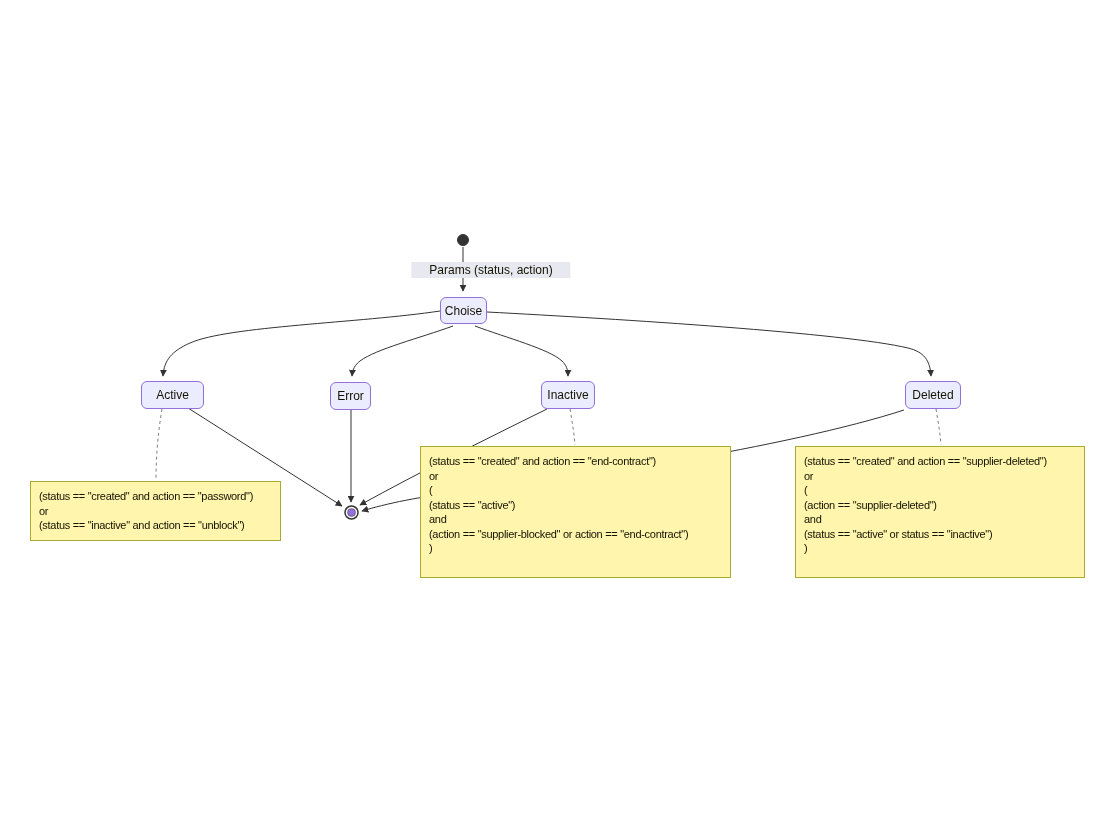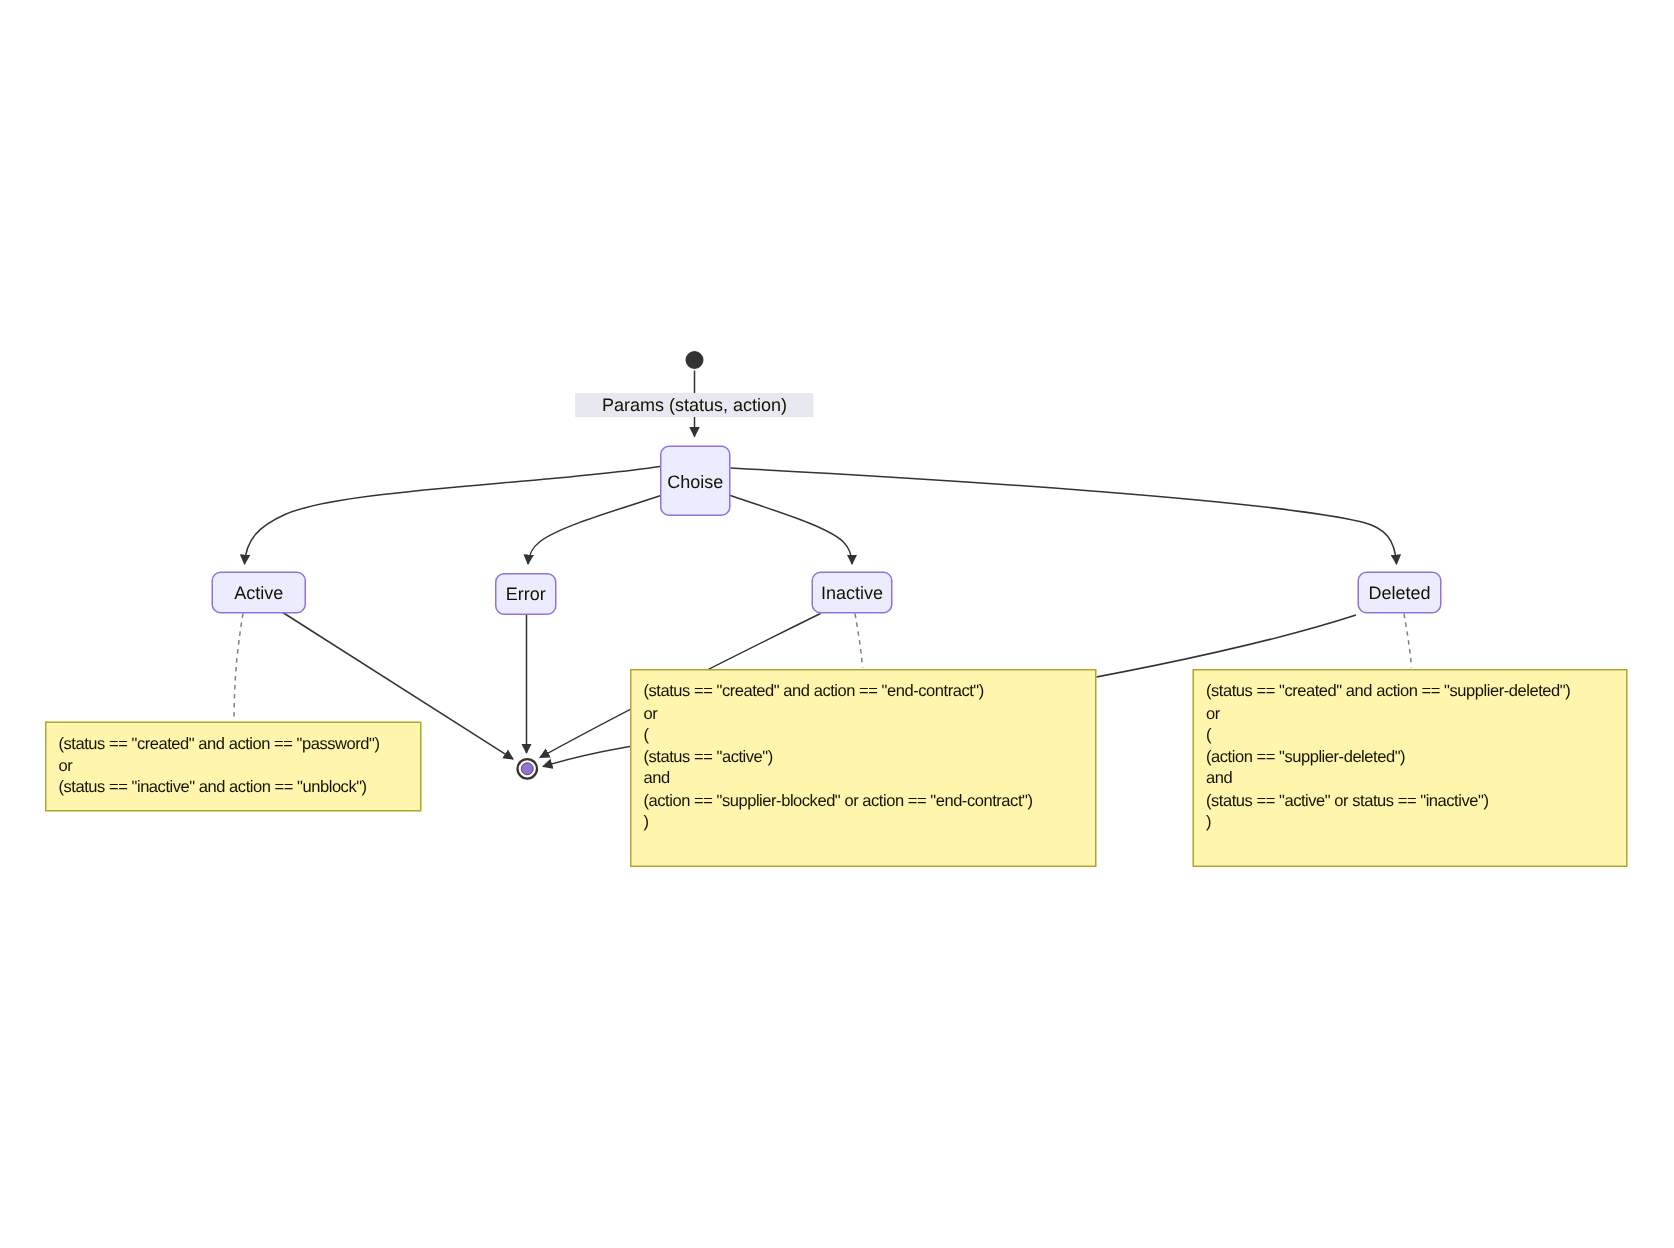--- a/index.html
+++ b/index.html
@@ -43,22 +43,23 @@
     text-align: left;
   }
   .edge-label {
     position: absolute;
     transform: translate(-50%, -50%);
     background: var(--label-bg, #E8E8F0);
     color: var(--text, #131300);
     font-size: 12px;
     padding: 1px 18px;
     white-space: nowrap;
+    margin-left: 28px;
   }
-  .node-choise   { left: 440px; top: 297px; width: 47px; height: 47px; }
+  .node-choise   { left: 440px; top: 297px; width: 47px; height: 27px; }
   .node-active   { left: 141px; top: 381px; width: 63px; height: 28px; }
   .node-error    { left: 330px; top: 382px; width: 41px; height: 28px; }
   .node-inactive { left: 541px; top: 381px; width: 54px; height: 28px; }
   .node-deleted  { left: 905px; top: 381px; width: 56px; height: 28px; }
   .note-active-cond   { left: 30px;  top: 481px; width: 251px; height: 60px; }
   .note-inactive-cond { left: 420px; top: 446px; width: 311px; height: 132px; }
   .note-deleted-cond  { left: 795px; top: 446px; width: 290px; height: 132px; }
   .label-params { left: 463px; top: 270px; }
 </style>
 </head>

